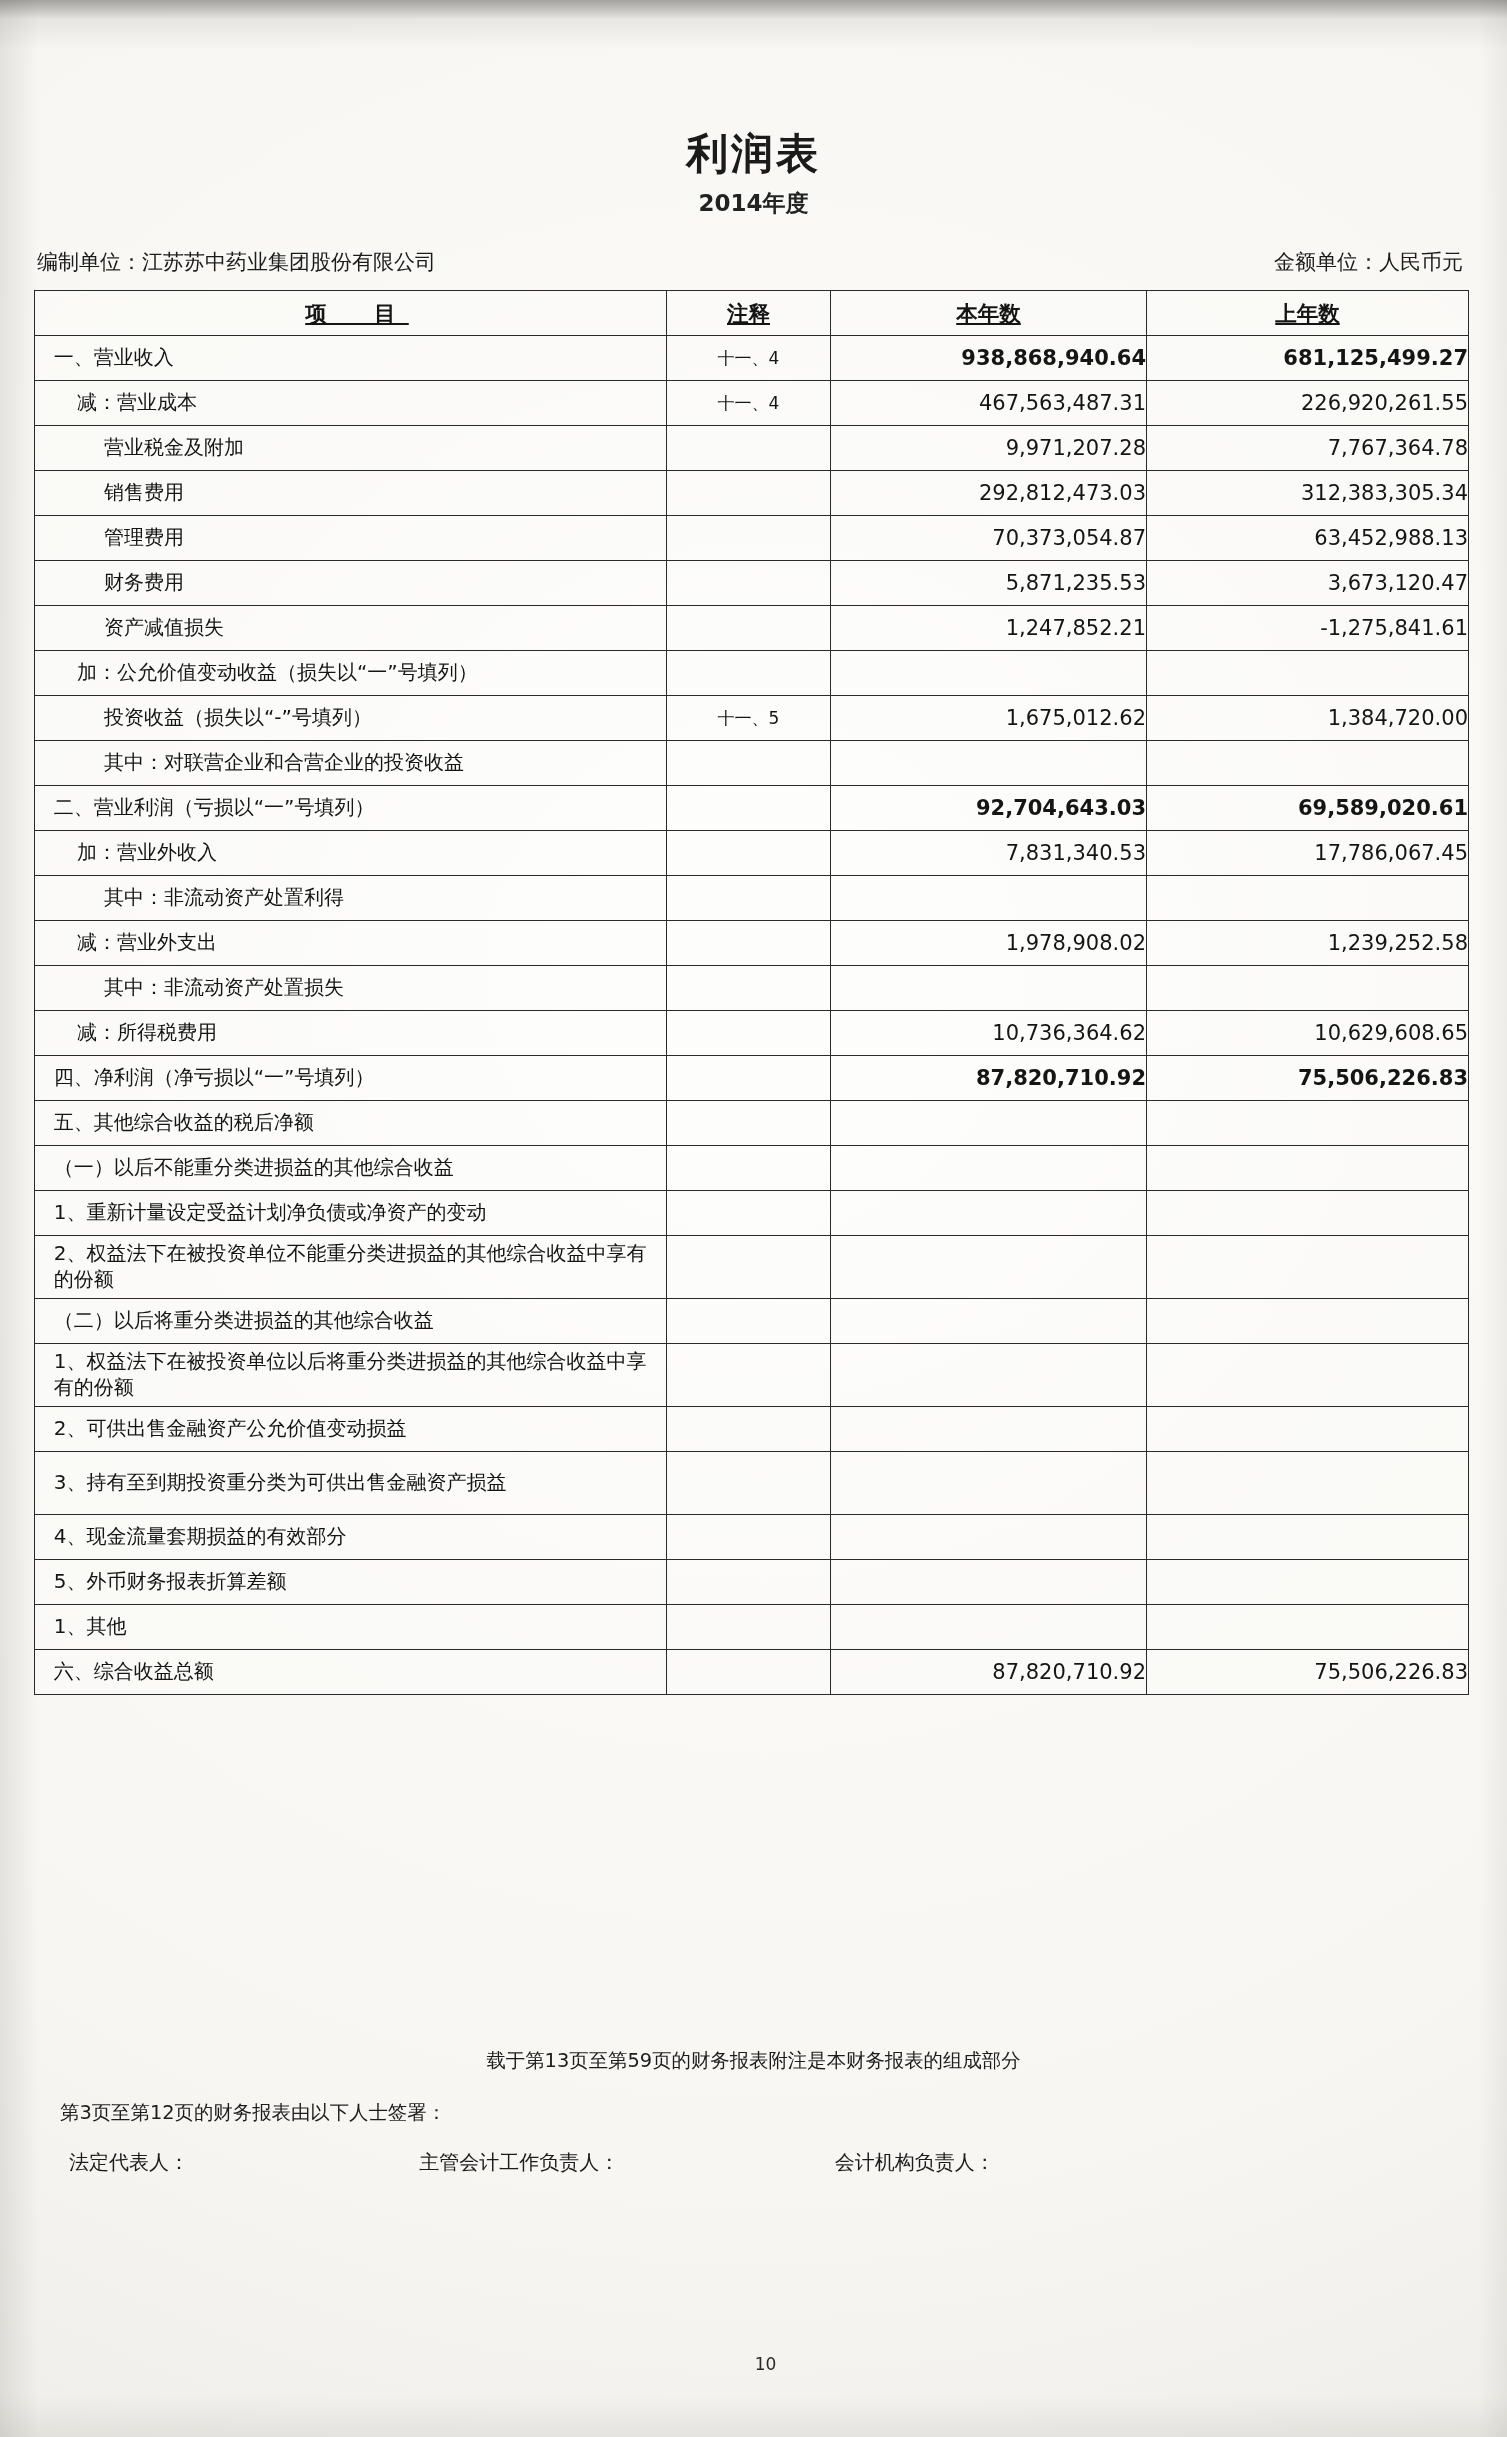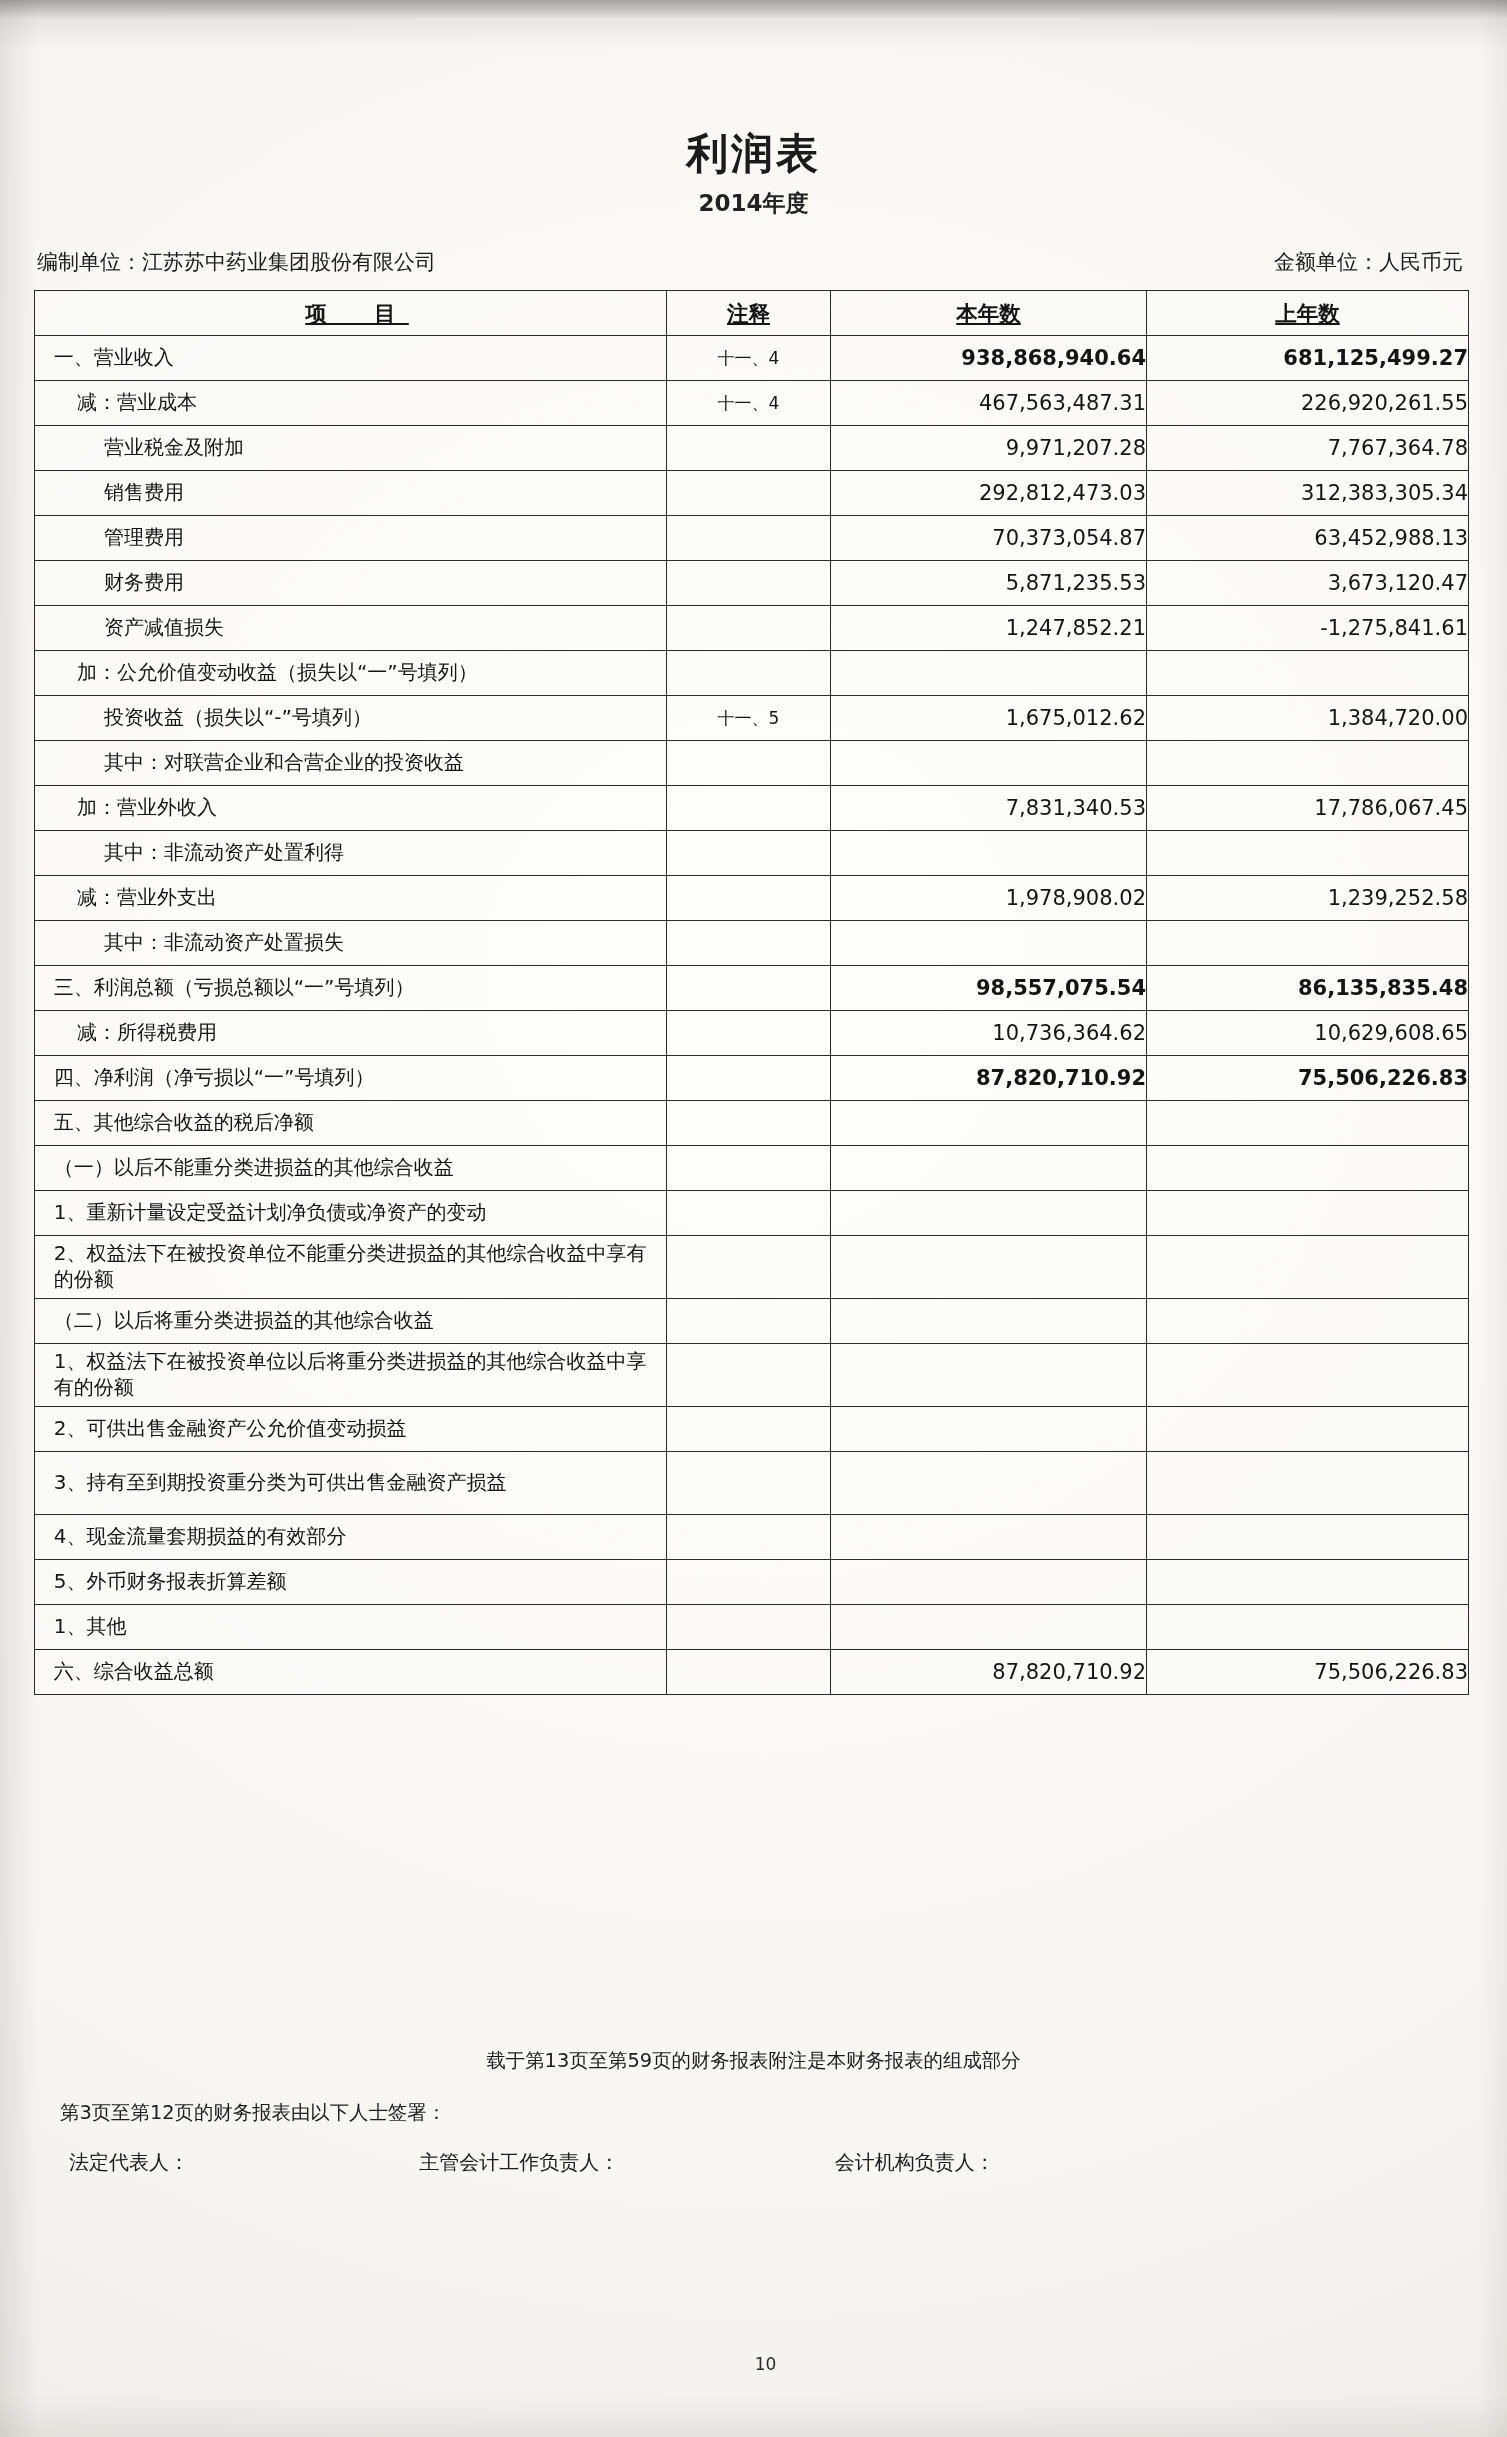--- a/index.html
+++ b/index.html
@@ -263,20 +263,26 @@
           <td class="num">1,675,012.62</td>
           <td class="num">1,384,720.00</td>
         </tr>
         <tr>
           <td class="item"><span class="txt i2">其中：对联营企业和合营企业的投资收益</span></td>
           <td class="note"></td>
           <td class="num"></td>
           <td class="num"></td>
         </tr>
         <tr>
+          <td class="item"><span class="txt i0">二、营业利润（亏损以“一”号填列）</span></td>
+          <td class="note"></td>
+          <td class="num bold">92,704,643.03</td>
+          <td class="num bold">69,589,020.61</td>
+        </tr>
+        <tr>
           <td class="item"><span class="txt i1">加：营业外收入</span></td>
           <td class="note"></td>
           <td class="num">7,831,340.53</td>
           <td class="num">17,786,067.45</td>
         </tr>
         <tr>
           <td class="item"><span class="txt i2">其中：非流动资产处置利得</span></td>
           <td class="note"></td>
           <td class="num"></td>
           <td class="num"></td>
@@ -285,26 +291,20 @@
           <td class="item"><span class="txt i1">减：营业外支出</span></td>
           <td class="note"></td>
           <td class="num">1,978,908.02</td>
           <td class="num">1,239,252.58</td>
         </tr>
         <tr>
           <td class="item"><span class="txt i2">其中：非流动资产处置损失</span></td>
           <td class="note"></td>
           <td class="num"></td>
           <td class="num"></td>
-        </tr>
-        <tr>
-          <td class="item"><span class="txt i0">三、利润总额（亏损总额以“一”号填列）</span></td>
-          <td class="note"></td>
-          <td class="num bold">98,557,075.54</td>
-          <td class="num bold">86,135,835.48</td>
         </tr>
         <tr>
           <td class="item"><span class="txt i1">减：所得税费用</span></td>
           <td class="note"></td>
           <td class="num">10,736,364.62</td>
           <td class="num">10,629,608.65</td>
         </tr>
         <tr>
           <td class="item"><span class="txt i0">四、净利润（净亏损以“一”号填列）</span></td>
           <td class="note"></td>

